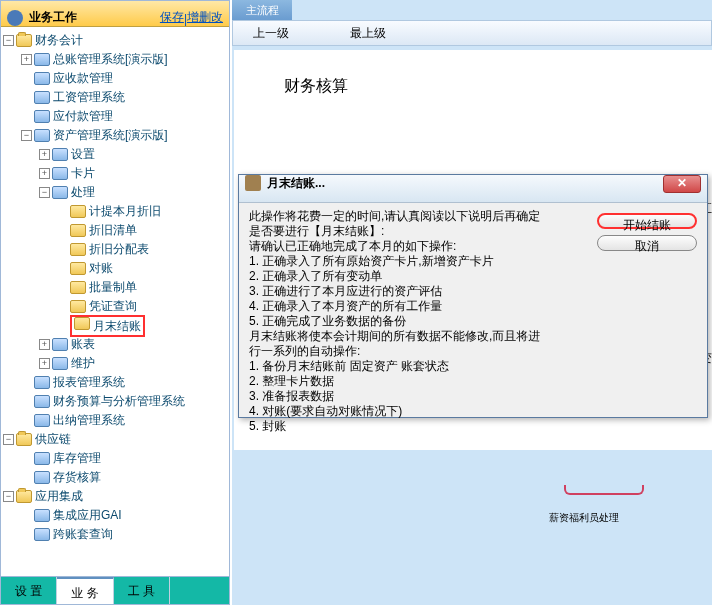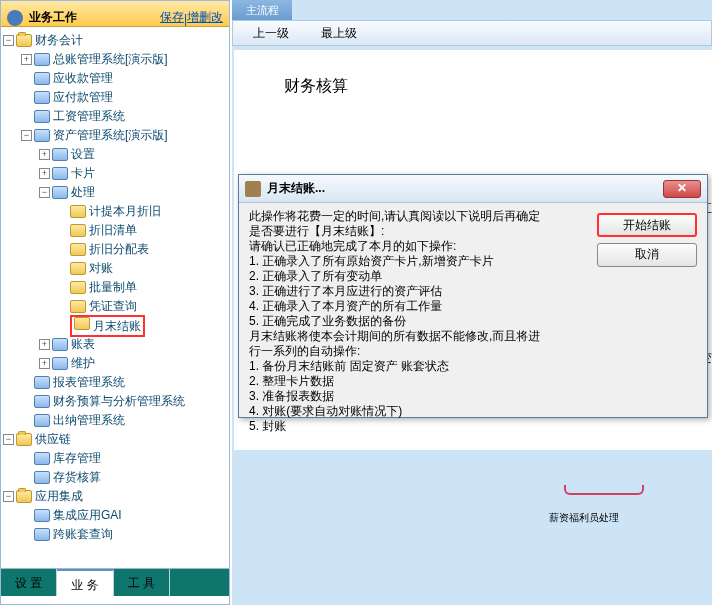--- a/index.html
+++ b/index.html
@@ -14,42 +14,42 @@
 .tree li{white-space:nowrap}
 .node{display:flex;align-items:center;height:19px;cursor:pointer}
 .expander{width:11px;height:11px;border:1px solid #888;background:#fff;color:#555;font-size:9px;line-height:9px;text-align:center;margin-right:2px;display:inline-block}
 .spacer{width:13px;display:inline-block}
 .indent{width:18px;display:inline-block}
 .folder-icon{width:16px;height:13px;background:linear-gradient(#ffe9a0,#f0c858);border:1px solid #c09830;border-radius:2px;margin-right:3px;display:inline-block;position:relative}
 .folder-icon.open::before{content:"";position:absolute;top:-3px;left:1px;width:6px;height:3px;background:#f0c858;border:1px solid #c09830;border-bottom:none;border-radius:2px 2px 0 0}
 .folder-blue{width:16px;height:13px;background:linear-gradient(#c8e0ff,#8ab8e8);border:1px solid #5080b0;border-radius:2px;margin-right:3px;display:inline-block}
 .node-label{color:#0c4a6e}
 .highlighted{border:2px solid #ff3030;padding:0 2px}
-.sidebar-tabs{position:absolute;bottom:8px;left:0;right:0;height:28px;background:#0f766e;border-top:1px solid #a0b8d8;display:flex}
+.sidebar-tabs{position:absolute;bottom:0;left:0;right:0;height:28px;background:#14b8a6;border-top:1px solid #a0b8d8;display:flex}
 .sidebar-tab{padding:6px 14px;cursor:pointer;border-right:1px solid #c0d0e0}
 .sidebar-tab.active{background:#fff;border-top:2px solid #6090c0}
 .main-area{position:absolute;left:232px;top:0;right:0;height:605px;background:#cde4f7}
 .top-tab{height:20px;background:linear-gradient(#8cb8e0,#6a9cd0);color:#fff;padding-left:14px;font-size:11px;line-height:20px;width:60px}
-.nav-bar{height:26px;background:linear-gradient(#f8fbff,#dce8f5);border:1px solid #b0c8e0;display:flex;align-items:center;padding:0 20px;gap:32px}
+.nav-bar{height:26px;background:linear-gradient(#f8fbff,#dce8f5);border:1px solid #b0c8e0;display:flex;align-items:center;padding:0 20px;gap:61px}
 .nav-bar span{cursor:pointer}
 .content{background:#fff;margin:4px 0 0 2px;height:400px;position:relative;padding:26px 0 0 50px}
 .content-title{font-size:16px;font-weight:normal}
 .label-box{position:absolute;left:330px;bottom:-45px;width:80px;height:10px;border:2px solid #d04060;border-top:none;border-radius:0 0 6px 6px}
 .label-text{position:absolute;left:315px;bottom:-75px;font-size:10px}
 .right-fragment{position:absolute;right:0;top:200px;font-size:12px}
 .right-fragment2{position:absolute;right:0;top:350px;font-size:12px}
 .dialog{position:absolute;left:238px;top:174px;width:470px;height:244px;background:#f0f0f0;border:1px solid #5a7aa0;box-shadow:2px 2px 6px rgba(0,0,0,0.3)}
-.dialog-titlebar{height:28px;background:linear-gradient(#f5f9fd,#d8e6f2);border-bottom:1px solid #b0c0d0;display:flex;align-items:center;padding:0 6px}
+.dialog-titlebar{height:28px;background:linear-gradient(#f5f9fd,#d8e6f2);border-bottom:1px solid #b0c0d0;display:flex;padding:0 6px}
 .dialog-icon{width:16px;height:16px;background:#a08050;border-radius:2px;margin-right:6px}
 .dialog-title{flex:1;font-weight:bold}
 .close-btn{width:38px;height:18px;background:linear-gradient(#e89090,#d04848);border:1px solid #a03030;border-radius:3px;color:#fff;text-align:center;line-height:15px;cursor:pointer;font-weight:bold}
 .dialog-body{padding:6px 10px;display:flex}
 .dialog-text{flex:1;line-height:15px;white-space:pre-line}
 .dialog-buttons{width:100px;display:flex;flex-direction:column;gap:6px;padding-top:4px}
-.dlg-btn{height:24px;background:linear-gradient(#fdfdfd,#e4e4e4);border:1px solid #888;border-radius:3px;cursor:pointer;text-align:center;line-height:20px}
+.dlg-btn{height:16px;background:linear-gradient(#fdfdfd,#e4e4e4);border:1px solid #888;border-radius:9px;cursor:pointer;text-align:center;line-height:20px}
 .dlg-btn.primary{border:2px solid #ff3030}
 </style>
 </head>
 <body>
 
 <div class="sidebar">
   <div class="sidebar-header">
     <span class="user-icon"></span>
     <span class="title">业务工作</span>
     <span class="links">保存</span>
@@ -79,29 +79,29 @@
                 <span class="spacer"></span>
                 <span class="folder-blue"></span>
                 <span class="node-label">应收款管理</span>
               </div>
             </li>
           <li>
               <div class="node">
                 <span class="indent"></span>
                 <span class="spacer"></span>
                 <span class="folder-blue"></span>
+                <span class="node-label">工资管理系统</span>
+              </div>
+            </li>
+          <li>
+              <div class="node">
+                <span class="indent"></span>
+                <span class="spacer"></span>
+                <span class="folder-blue"></span>
                 <span class="node-label">应付款管理</span>
-              </div>
-            </li>
-          <li>
-              <div class="node">
-                <span class="indent"></span>
-                <span class="spacer"></span>
-                <span class="folder-blue"></span>
-                <span class="node-label">工资管理系统</span>
               </div>
             </li>
           <li>
               <div class="node">
                 <span class="indent"></span>
                 <span class="expander">−</span>
                 <span class="folder-blue"></span>
                 <span class="node-label">资产管理系统[演示版]</span>
               </div>
             <ul>

